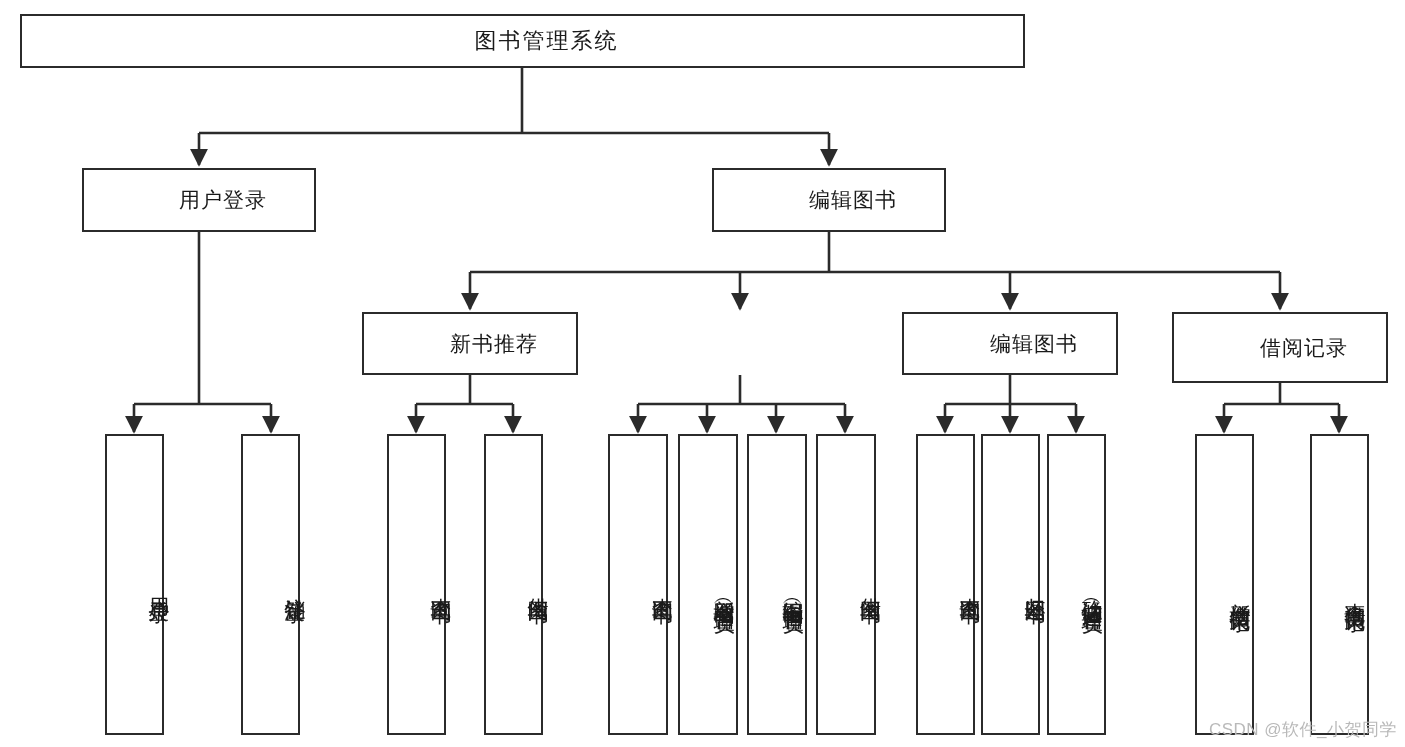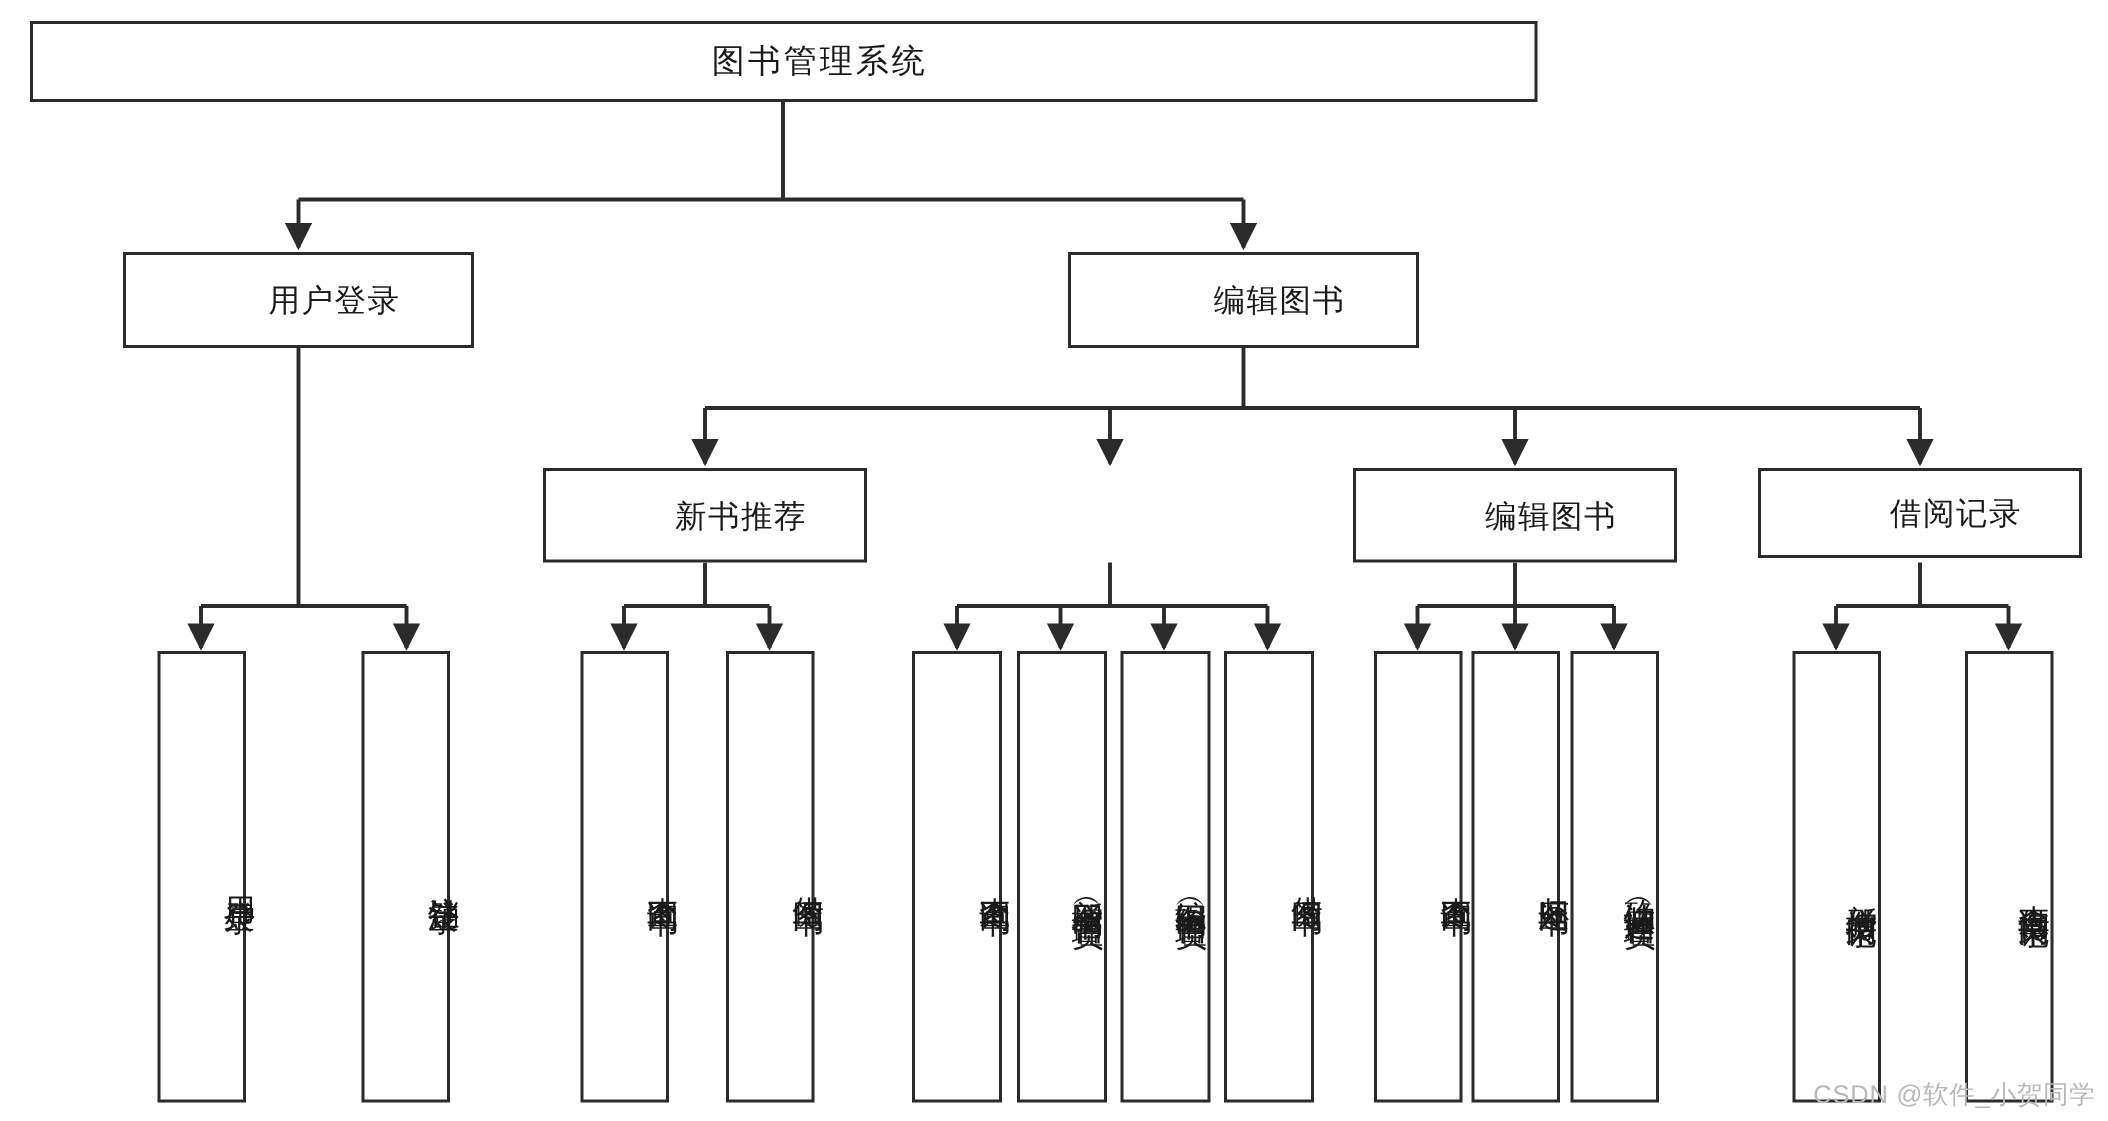--- a/index.html
+++ b/index.html
@@ -83,21 +83,21 @@
   <div class="node h" style="left:712px;top:168px;width:234px;height:64px;">
     <span>编辑图书</span>
   </div>
 
   <div class="node h" style="left:362px;top:312px;width:216px;height:63px;">
     <span>新书推荐</span>
   </div>
   <div class="node h" style="left:902px;top:312px;width:216px;height:63px;">
     <span>编辑图书</span>
   </div>
-  <div class="node h" style="left:1172px;top:312px;width:216px;height:60px;align-items:center;">
+  <div class="node h" style="left:1172px;top:312px;width:216px;height:71px;align-items:center;">
     <span>借阅记录</span>
   </div>
 
   <div class="node v short" style="left:105px;top:434px;width:59px;height:301px;">
     <span>用户登录</span>
   </div>
   <div class="node v short" style="left:241px;top:434px;width:59px;height:301px;">
     <span>注销登录</span>
   </div>
 

